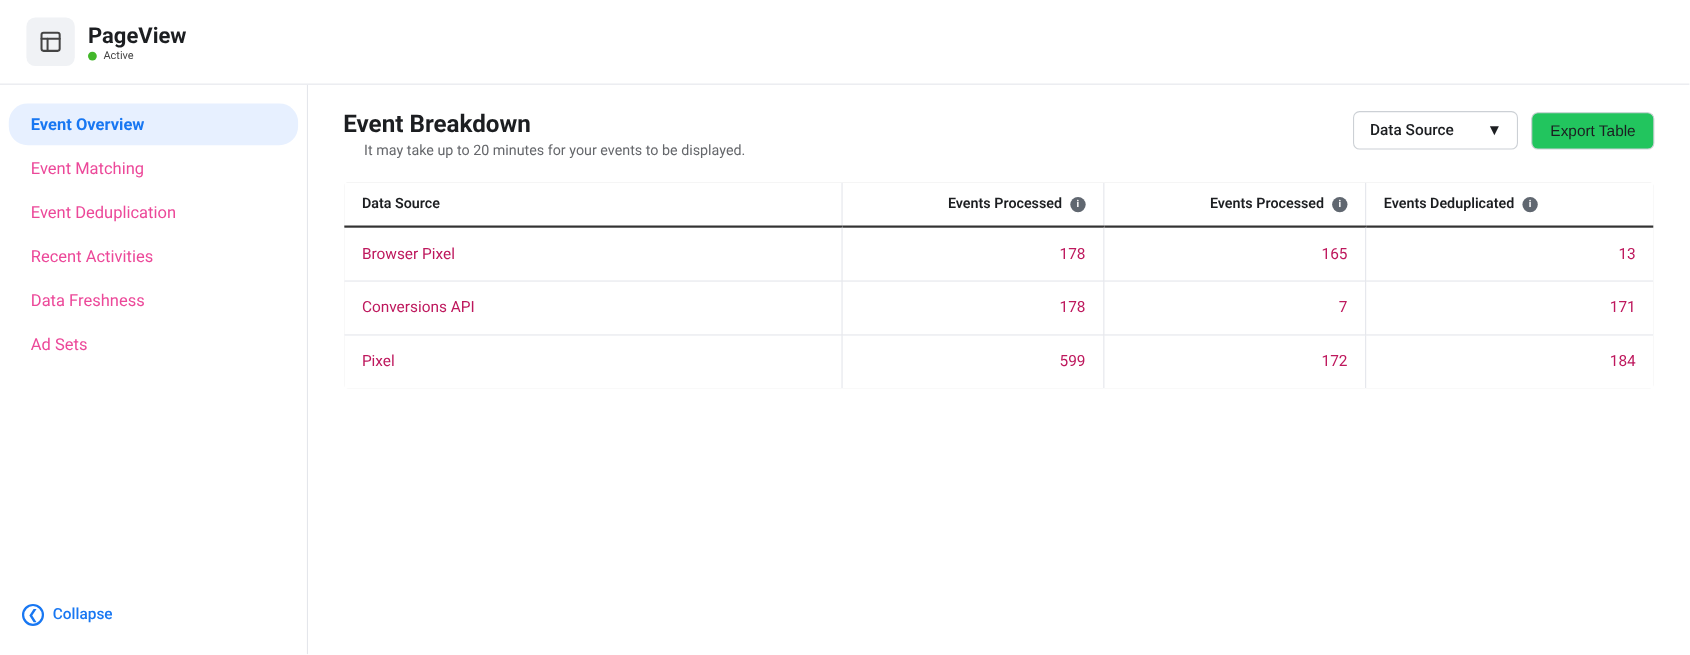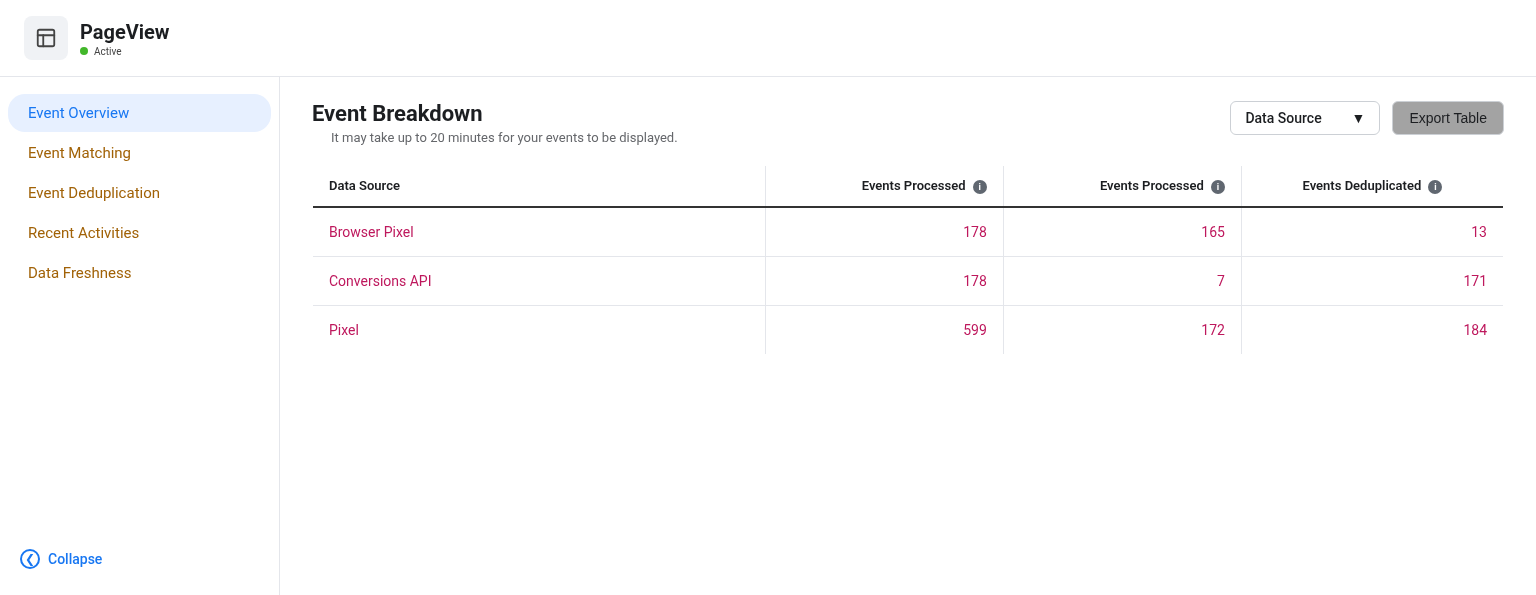--- a/index.html
+++ b/index.html
@@ -79,30 +79,30 @@
       min-width: 280px;
       padding: 16px 0;
       border-right: 1px solid #e4e6eb;
       display: flex;
       flex-direction: column;
     }
 
     .sidebar-item {
       padding: 10px 20px;
       font-size: 15px;
-      color: #a16207;
+      color: #ec4899;
       cursor: pointer;
       border-radius: 6px;
       margin: 1px 8px;
     }
 
     .sidebar-item.active {
       background: #e7f0ff;
       color: #1877f2;
-      font-weight: 400;
+      font-weight: 700;
       border-radius: 17px;
     }
 
     .sidebar-collapse {
       display: flex;
       align-items: center;
       gap: 8px;
       padding: 10px 20px;
       margin-top: auto;
       color: #1877f2;
@@ -173,21 +173,21 @@
     }
 
     .export-button {
       border: 1px solid #ccd0d5;
       border-radius: 6px;
       padding: 8px 16px;
       font-size: 14px;
       font-weight: 500;
       color: #1c1e21;
       cursor: pointer;
-      background: #a3a3a3;
+      background: #22c55e;
     }
 
     
     .data-table {
       width: 100%;
       border-collapse: collapse;
       border: 1px solid #ddd;
       border-radius: 4px;
       overflow: hidden;
     }
@@ -251,21 +251,21 @@
       text-align: right;
     }
 
     .data-table .col-processed {
       width: 20%;
       text-align: right;
     }
 
     .data-table .col-deduplicated {
       width: 22%;
-      text-align: center;
+      text-align: left;
     }
   </style>
 </head>
 <body>
 
 <div class="app-container">
 
   <div class="header">
     <div class="header-icon">
       <svg viewBox="0 0 24 24" fill="none" stroke="#444" stroke-width="2" stroke-linecap="round" stroke-linejoin="round">
@@ -293,20 +293,23 @@
         <span>Event Matching</span>
       </div>
       <div class="sidebar-item">
         <span>Event Deduplication</span>
       </div>
       <div class="sidebar-item">
         <span>Recent Activities</span>
       </div>
       <div class="sidebar-item">
         <span>Data Freshness</span>
+      </div>
+      <div class="sidebar-item">
+        <span>Ad Sets</span>
       </div>
 
       <div class="sidebar-collapse">
         <div class="collapse-icon">❮</div>
         <span>Collapse</span>
       </div>
     </div>
 
     <div class="main-content">
 

